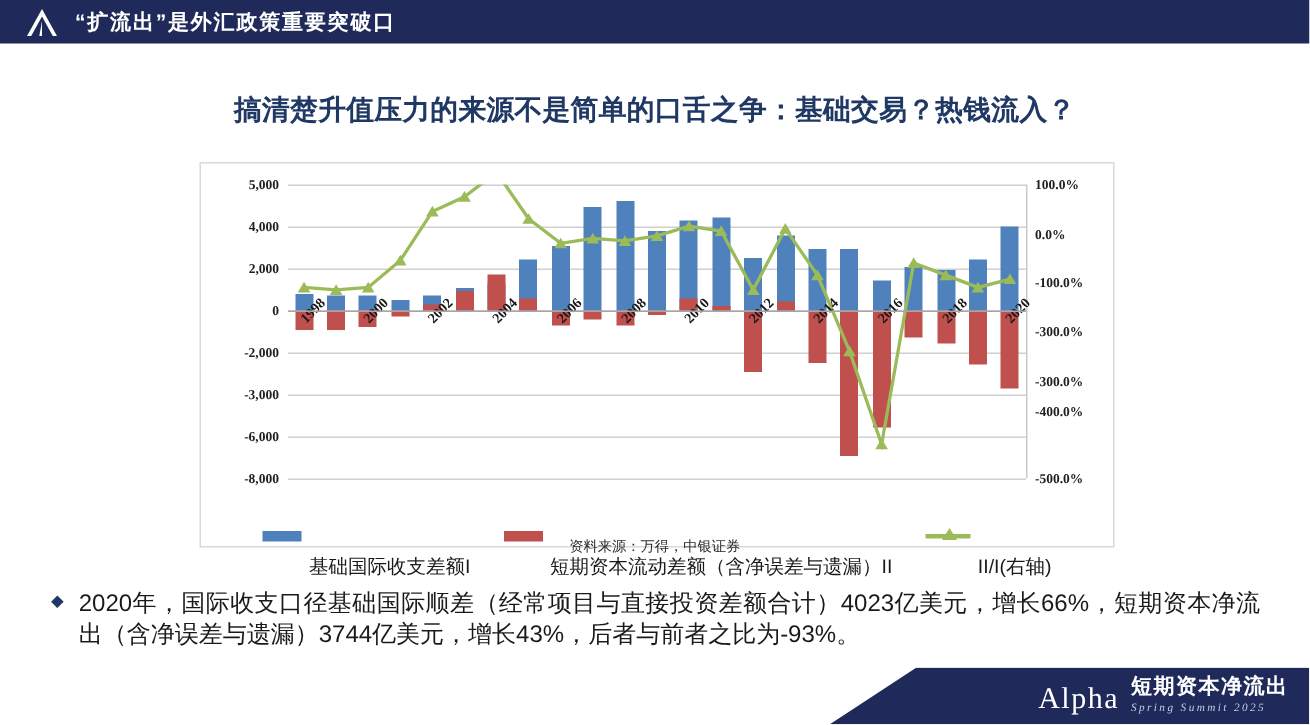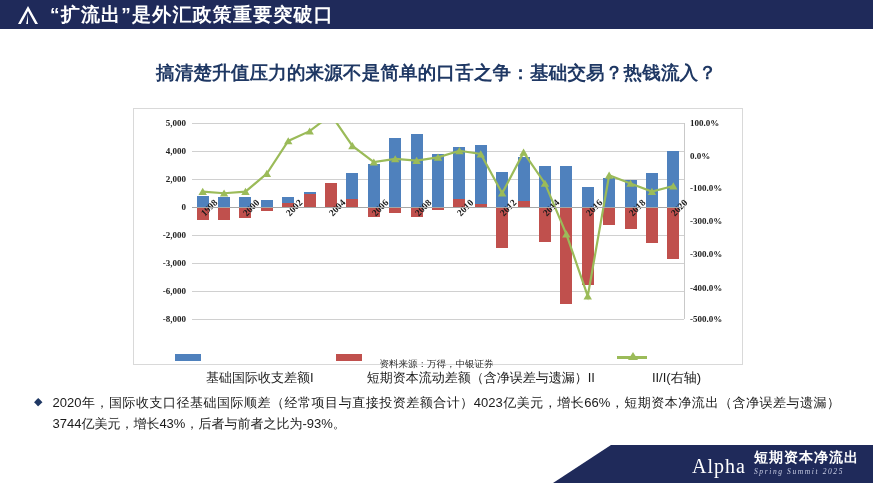--- a/index.html
+++ b/index.html
@@ -12,21 +12,21 @@
   }
 
   
   .header {
     position:absolute; left:0; top:0; width:873px; height:29px;
     background:#1f2a5a;
     display:flex; align-items:center;
   }
   .header-logo { margin-left:16px; width:24px; height:20px; display:block; }
   .header-title {
-    color:#ffffff; font-size:19px; font-weight:bold;
+    color:#ffffff; font-size:14px; font-weight:bold;
     letter-spacing:1.2px; margin-left:10px; white-space:nowrap;
   }
 
   
   .slide-title {
     position:absolute; left:0; top:60px; width:873px;
     text-align:center; color:#1f3864;
     font-size:18.5px; font-weight:bold; letter-spacing:.2px;
   }
 
@@ -97,21 +97,21 @@
     font-size:9.5px; color:#2b2b2b;
   }
 
   
   .bullet-wrap {
     position:absolute; left:34px; top:392px; width:806px;
     display:flex; align-items:flex-start;
   }
   .bullet-marker { color:#1f3864; font-size:11px; line-height:19px; margin-right:10px; }
   .bullet-text {
-    font-size:13px; color:#1a1a1a; line-height:21px; text-align:justify;
+    font-size:16px; color:#1a1a1a; line-height:21px; text-align:justify;
   }
 
   
   .footer {
     position:absolute; left:0; bottom:0; width:873px; height:38px;
     overflow:hidden;
   }
   .footer-band {
     position:absolute; right:0; bottom:0; width:320px; height:38px;
     background:#1f2a5a;
@@ -238,21 +238,21 @@
       <div class="ytick" style="top: 154px;">-3,000</div>
       <div class="ytick" style="top: 182px;">-6,000</div>
       <div class="ytick" style="top: 210px;">-8,000</div>
     </div>
   <div id="yrlabels">
       <div class="ytick-r" style="top: 14px;">100.0%</div>
       <div class="ytick-r" style="top: 46.6667px;">0.0%</div>
       <div class="ytick-r" style="top: 79.3333px;">-100.0%</div>
       <div class="ytick-r" style="top: 112px;">-300.0%</div>
       <div class="ytick-r" style="top: 144.667px;">-300.0%</div>
-      <div class="ytick-r" style="top: 179px;">-400.0%</div>
+      <div class="ytick-r" style="top: 165px;">-400.0%</div>
       <div class="ytick-r" style="top: 210px;">-500.0%</div>
     </div>
   <div id="xlabels">
       <div class="xlabel" style="left: 64.6957px; top: 102px;">1998</div>
       <div class="xlabel" style="left: 107.478px; top: 102px;">2000</div>
       <div class="xlabel" style="left: 150.261px; top: 102px;">2002</div>
       <div class="xlabel" style="left: 193.043px; top: 102px;">2004</div>
       <div class="xlabel" style="left: 235.826px; top: 102px;">2006</div>
       <div class="xlabel" style="left: 278.609px; top: 102px;">2008</div>
       <div class="xlabel" style="left: 321.391px; top: 102px;">2010</div>

